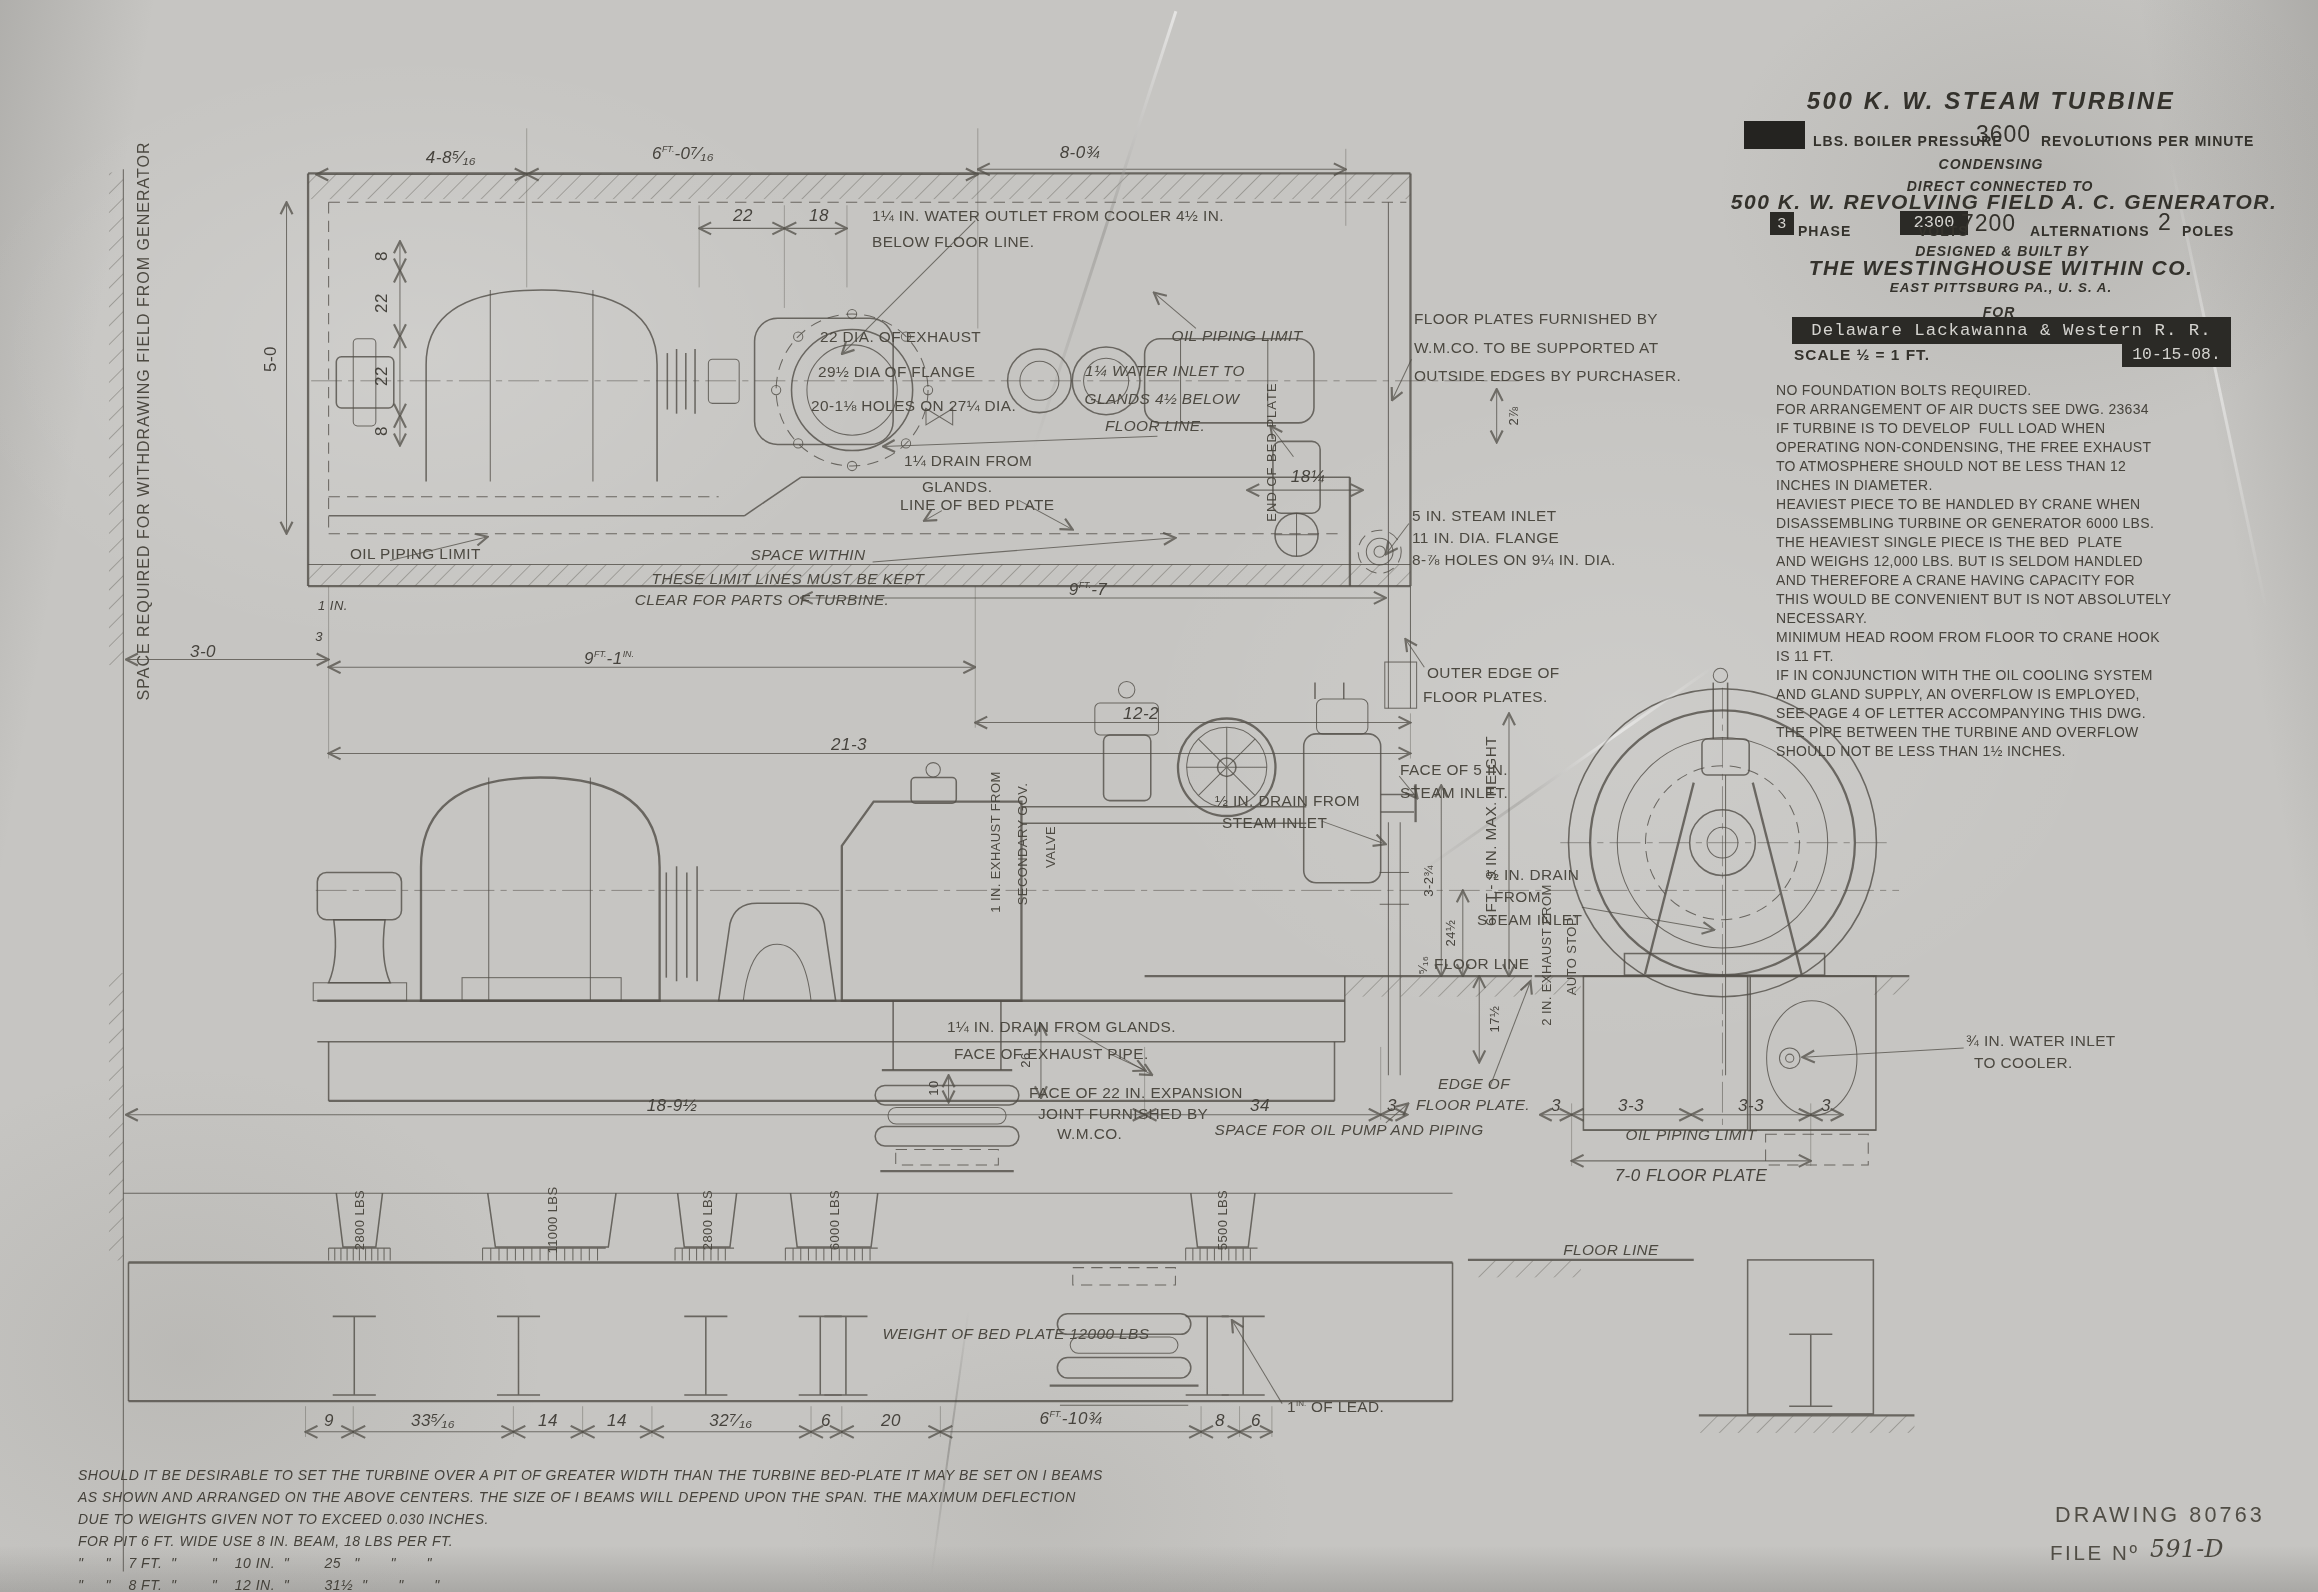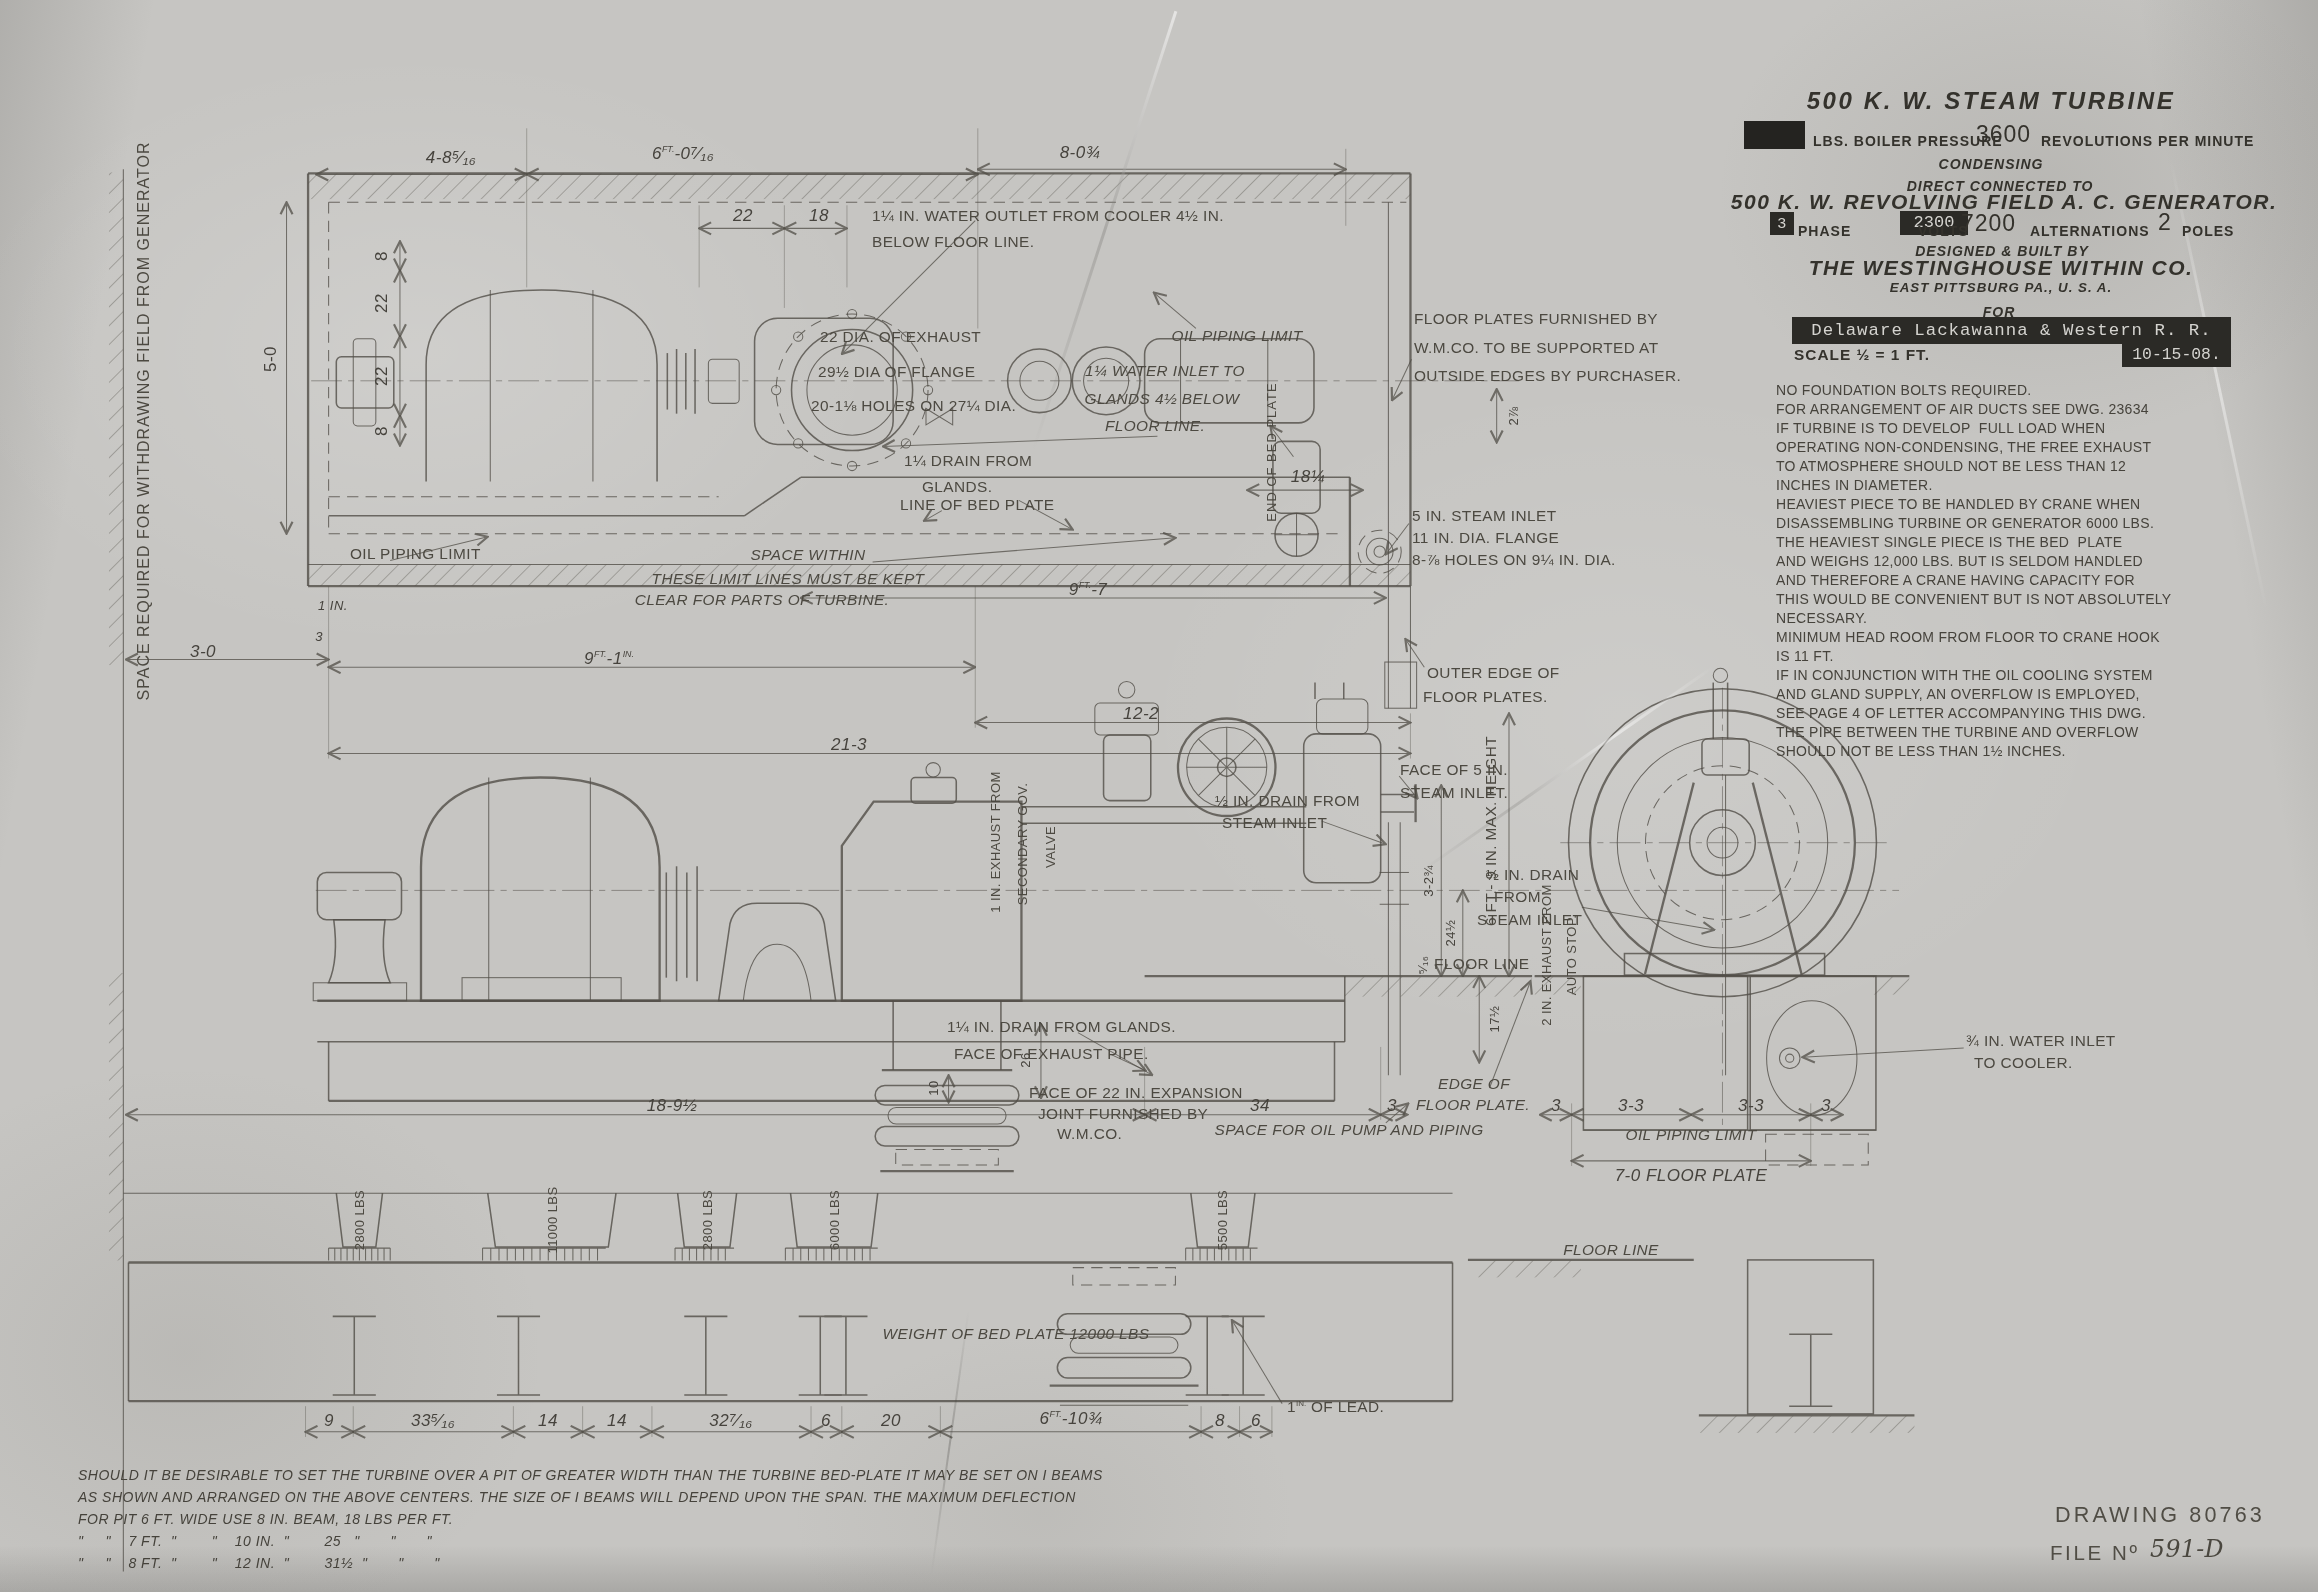--- a/index.html
+++ b/index.html
@@ -556,20 +556,21 @@
     <div class="lbl c dim" style="left:826px;top:1421px">6</div>
     <div class="lbl c dim" style="left:891px;top:1421px">20</div>
     <div class="lbl c dim" style="left:1071px;top:1419px"><span>6</span><sup>FT.</sup><span>-10¾</span></div>
     <div class="lbl c dim" style="left:1220px;top:1421px">8</div>
     <div class="lbl c dim" style="left:1256px;top:1421px">6</div>
   </div>
 
   <div style="position:absolute;left:78px;top:1464px">
     <div class="pit-line">SHOULD IT BE DESIRABLE TO SET THE TURBINE OVER A PIT OF GREATER WIDTH THAN THE TURBINE BED-PLATE IT MAY BE SET ON I BEAMS</div>
     <div class="pit-line">AS SHOWN AND ARRANGED ON THE ABOVE CENTERS. THE SIZE OF I BEAMS WILL DEPEND UPON THE SPAN. THE MAXIMUM DEFLECTION</div>
+    <div class="pit-line">DUE TO WEIGHTS GIVEN NOT TO EXCEED 0.030 INCHES.</div>
     <div class="pit-line">FOR PIT 6 FT. WIDE USE 8 IN. BEAM, 18 LBS PER FT.</div>
     <div class="pit-line">"     "    7 FT.  "        "    10 IN.  "        25   "       "       "</div>
     <div class="pit-line">"     "    8 FT.  "        "    12 IN.  "        31½  "       "       "</div>
   </div>
 
   <div>
     <div class="lbl l" style="left:2055px;top:1515px;font-size:21.6px;letter-spacing:3.1px;color:#504d45">DRAWING 80763</div>
     <div class="lbl l" style="left:2050px;top:1553px;font-size:20.5px;letter-spacing:2.6px;color:#504d45">FILE Nº</div>
     <div class="lbl l script" style="left:2150px;top:1549px;font-size:23.6px;color:#4a473f">591-D</div>
   </div>

